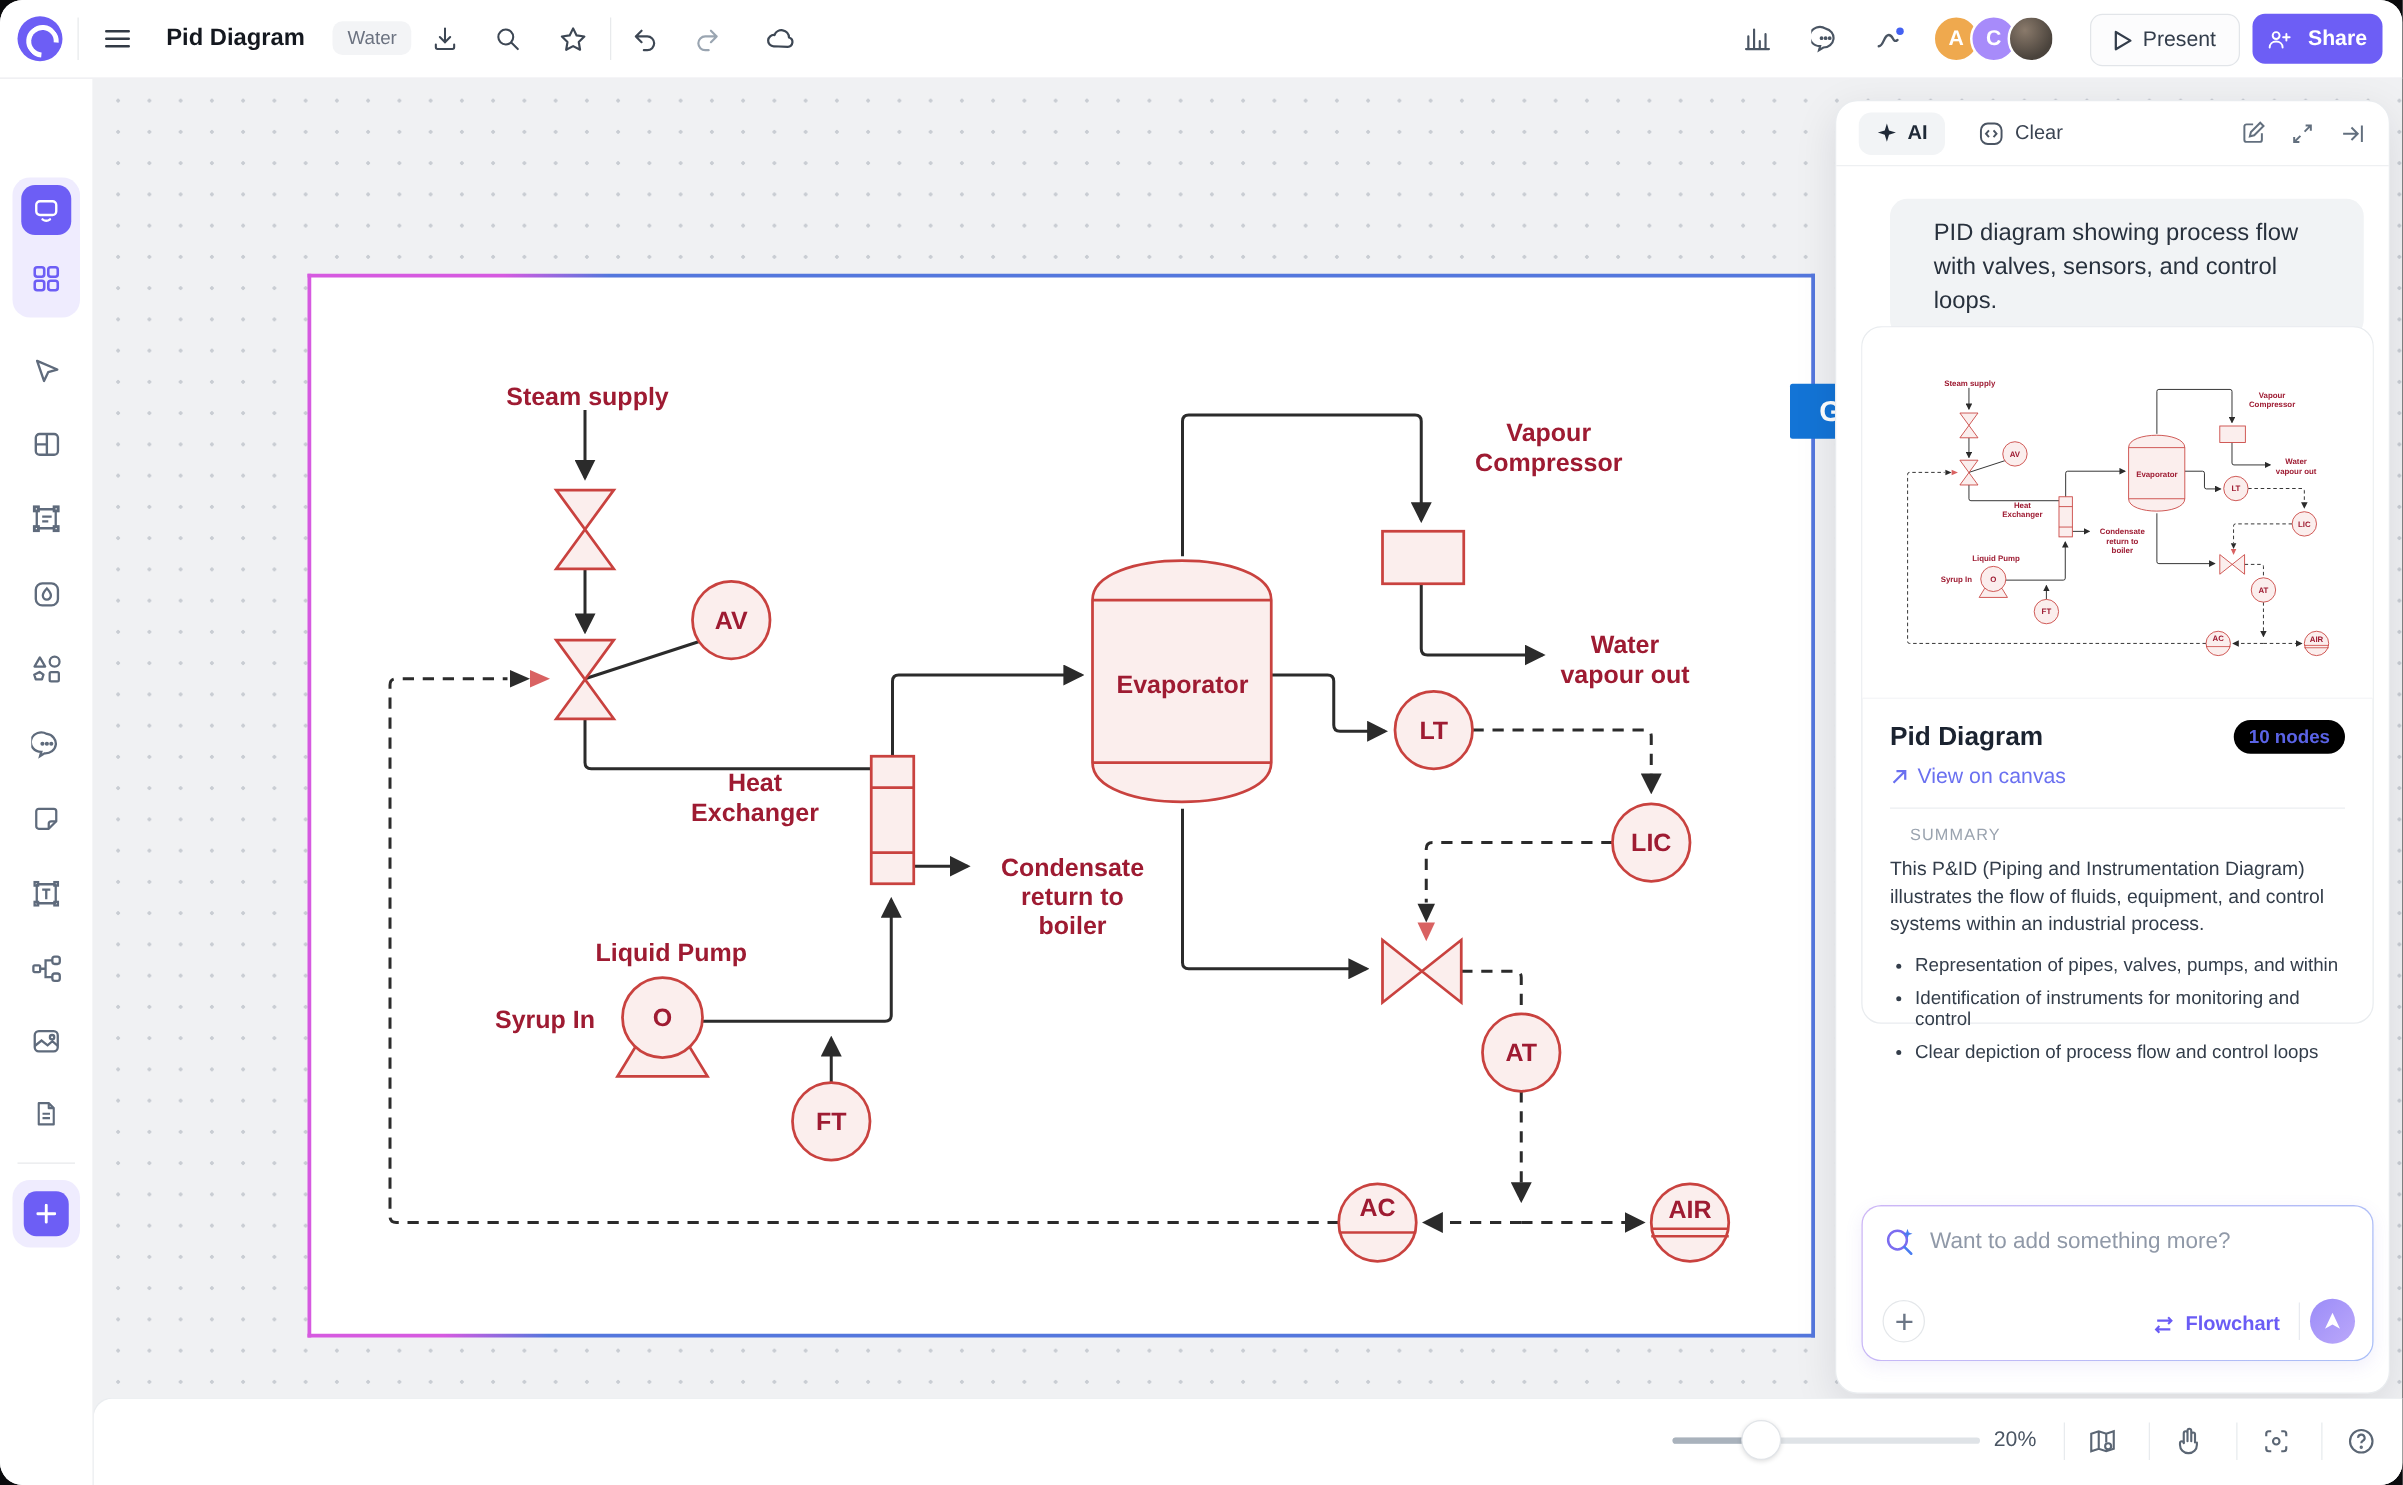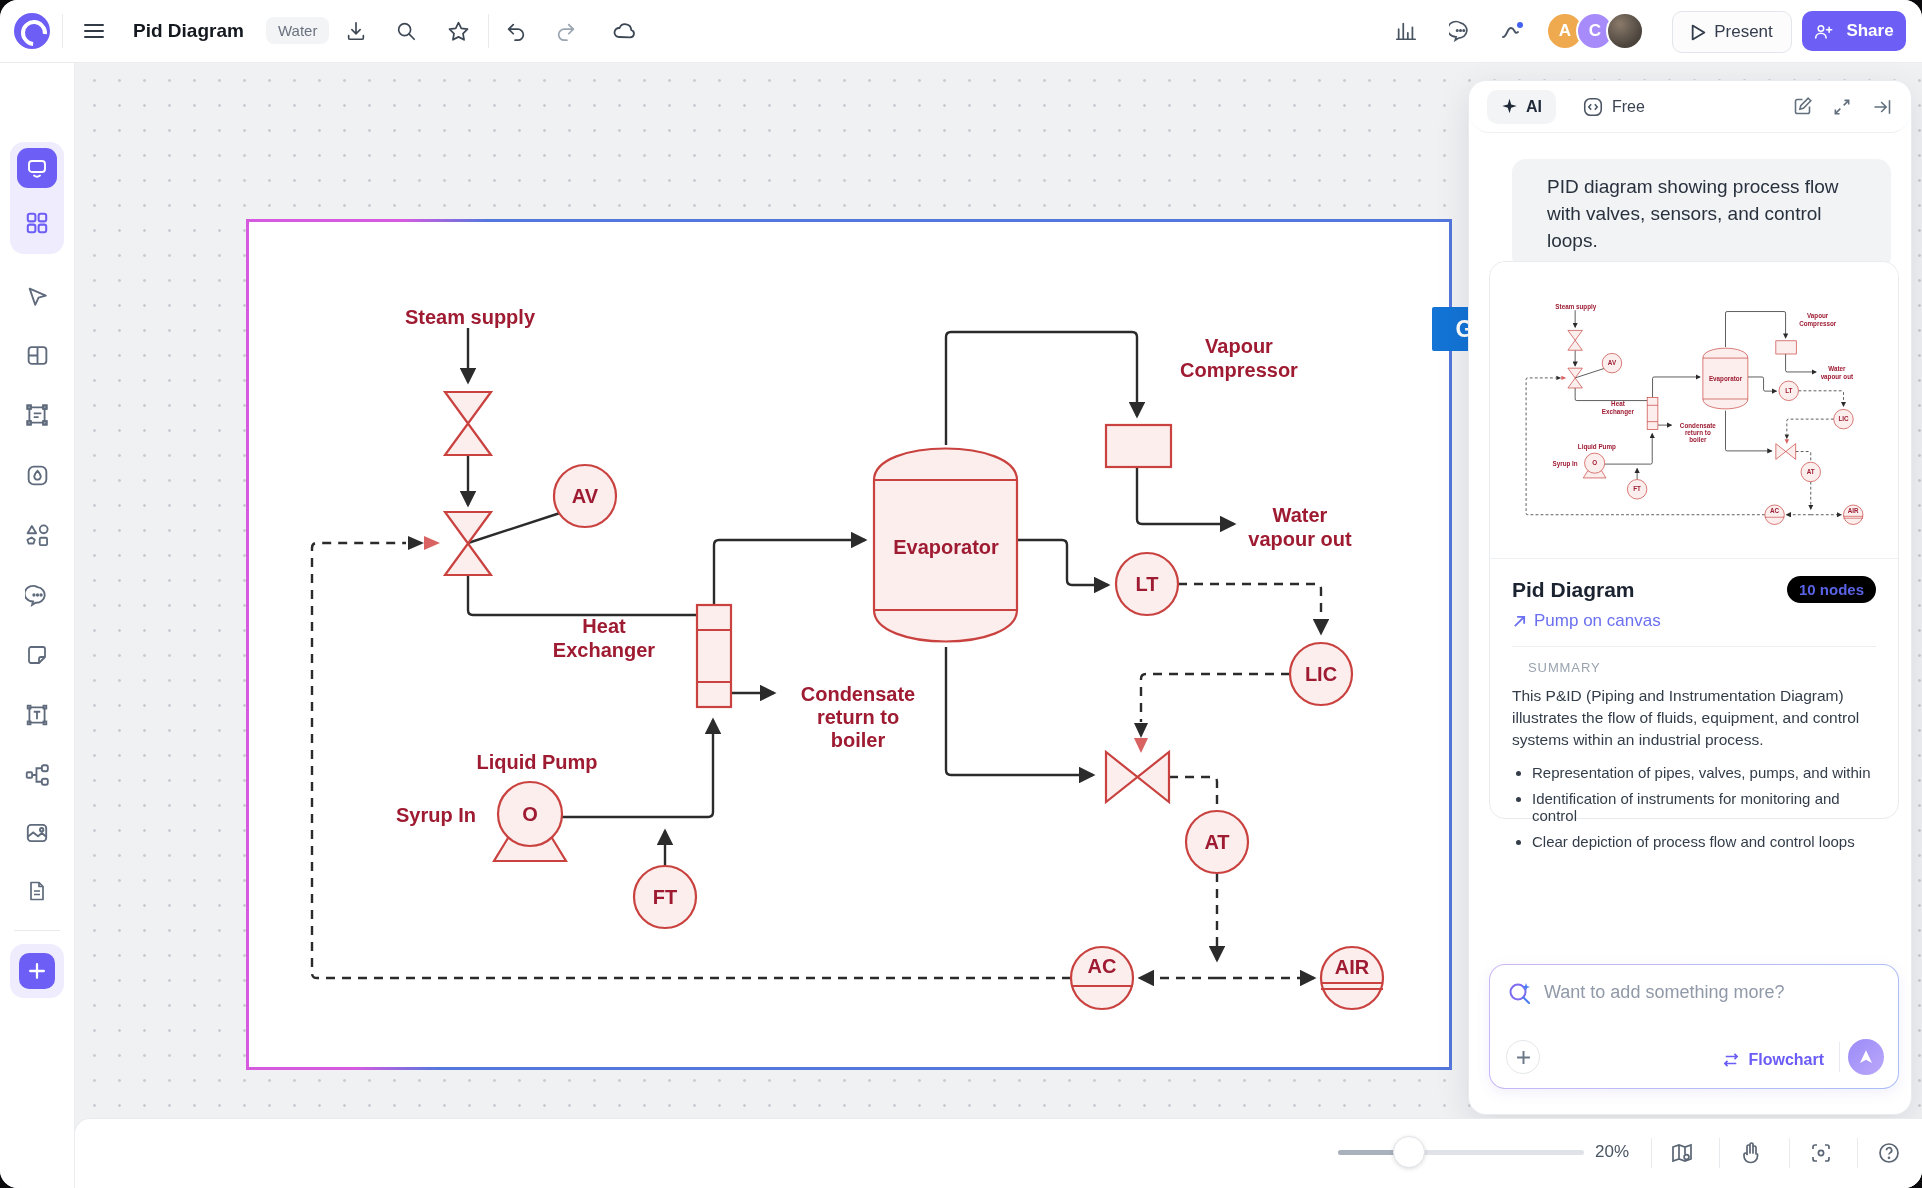--- a/index.html
+++ b/index.html
@@ -23,21 +23,21 @@
   .sic{position:absolute;left:23px;width:28px;height:28px;display:flex;align-items:center;justify-content:center;cursor:pointer;}
   .side-div{position:absolute;left:14px;top:868px;width:46px;height:1px;background:#e7e9ec;}
   .side-plus{position:absolute;left:19px;top:891px;width:36px;height:36px;background:#6d5ef5;border-radius:10px;display:flex;align-items:center;justify-content:center;cursor:pointer;}
   
   .canvas{position:absolute;left:74px;top:62px;width:1848px;height:1126px;background-color:#f0f1f3;background-image:radial-gradient(circle,#c9cdd3 1.3px,transparent 1.5px);background-size:25px 25px;background-position:8px 6px;}
   .frame-white{position:absolute;left:174px;top:160px;width:1201px;height:845px;background:#fff;}
   .fb{position:absolute;z-index:5;}
   .guest-label{position:absolute;left:1358px;top:245px;width:112px;height:44px;background:#1374d6;color:#fff;font-size:23px;font-weight:700;display:flex;align-items:center;justify-content:center;border-radius:2px;z-index:8;}
   
   .panel{position:absolute;left:1468px;top:80px;width:444px;height:1035px;background:#fff;border:1px solid #e9ecef;border-radius:18px;box-shadow:0 10px 34px rgba(20,24,40,.10);z-index:20;box-sizing:border-box;}
-  .panel-head{position:absolute;left:0;top:0;width:100%;height:52px;border-bottom:1px solid #eef0f2;display:flex;align-items:center;padding:0 18px;box-sizing:border-box;gap:26px;border-radius:21px;}
+  .panel-head{position:absolute;left:0;top:0;width:100%;height:52px;border-bottom:1px solid #eef0f2;display:flex;align-items:center;padding:0 18px;box-sizing:border-box;gap:26px;}
   .tab-ai{display:flex;align-items:center;gap:8px;background:#f2f4f6;border-radius:10px;padding:8px 14px;font-size:16px;font-weight:600;color:#1f2937;cursor:pointer;}
   .tab-code{display:flex;align-items:center;gap:8px;font-size:16px;color:#3b4452;cursor:pointer;}
   .ph-icons{margin-left:auto;display:flex;align-items:center;gap:18px;}
   .pic{width:22px;height:22px;display:flex;align-items:center;justify-content:center;cursor:pointer;}
   .msg-bubble{position:absolute;left:43px;top:78px;width:379px;box-sizing:border-box;background:#f1f3f5;border-radius:14px;padding:15px 35px;font-size:19px;line-height:1.42;color:#28313d;}
   .node-card{position:absolute;left:20px;top:180px;width:410px;height:558px;border:1px solid #e9ecef;border-radius:16px;box-sizing:border-box;background:#fff;}
   .thumb{position:absolute;left:0;top:0;width:100%;height:296px;border-bottom:1px solid #eef0f2;border-radius:16px 16px 0 0;overflow:hidden;background:#fff;}
   .card-info{position:absolute;left:0;top:296px;width:100%;box-sizing:border-box;padding:18px 22px;}
   .card-title-row{display:flex;align-items:center;justify-content:space-between;}
   .card-title{font-size:21px;font-weight:700;color:#1b2330;}
@@ -169,21 +169,21 @@
         <svg width="17" height="17" viewBox="0 0 20 20">
             <path d="M10,1 L12,7.5 L18.5,9.5 L12,11.5 L10,18 L8,11.5 L1.5,9.5 L8,7.5 Z" fill="#1f2937"></path>
           </svg>
         <span>AI</span>
       </div>
       <div class="tab-code">
         <svg width="22" height="22" viewBox="0 0 24 24" fill="none" stroke="#4b5563" stroke-width="1.7">
             <rect x="3" y="3" width="18" height="18" rx="6"></rect>
             <path d="M10 9l-2.6 3L10 15 M14 9l2.6 3L14 15"></path>
           </svg>
-        <span>Free</span>
+        <span>Clear</span>
       </div>
       <div class="ph-icons">
         <div class="pic">
             <svg width="21" height="21" viewBox="0 0 24 24" fill="none" stroke="#626f7e" stroke-width="1.8">
               <path d="M12 4H6a2 2 0 0 0-2 2v12a2 2 0 0 0 2 2h12a2 2 0 0 0 2-2v-6"></path>
               <path d="M18.5 2.5l3 3L13 14l-4 1 1-4 8.5-8.5Z"></path>
             </svg>
           </div>
         <div class="pic">
             <svg width="20" height="20" viewBox="0 0 24 24" fill="none" stroke="#626f7e" stroke-width="1.9">
@@ -284,21 +284,21 @@
       </div>
       <div class="card-info">
         <div class="card-title-row">
           <div class="card-title">Pid Diagram</div>
           <div class="nodes-badge">10 nodes</div>
         </div>
         <div class="view-link">
           <svg width="15" height="15" viewBox="0 0 16 16" fill="none" stroke="#6a70f0" stroke-width="1.9">
               <path d="M3 13L13 3 M5.5 3H13v7.5"></path>
             </svg>
-          <span>Pump on canvas</span>
+          <span>View on canvas</span>
         </div>
         <div class="card-hr"></div>
         <div class="summary-h">SUMMARY</div>
         <div class="summary-p">This P&amp;ID (Piping and Instrumentation Diagram) illustrates the flow of fluids, equipment, and control systems within an industrial process.</div>
         <ul class="summary-ul">
           <li>Representation of pipes, valves, pumps, and within</li>
           <li>Identification of instruments for monitoring and control</li>
           <li>Clear depiction of process flow and control loops</li>
         </ul>
       </div>

